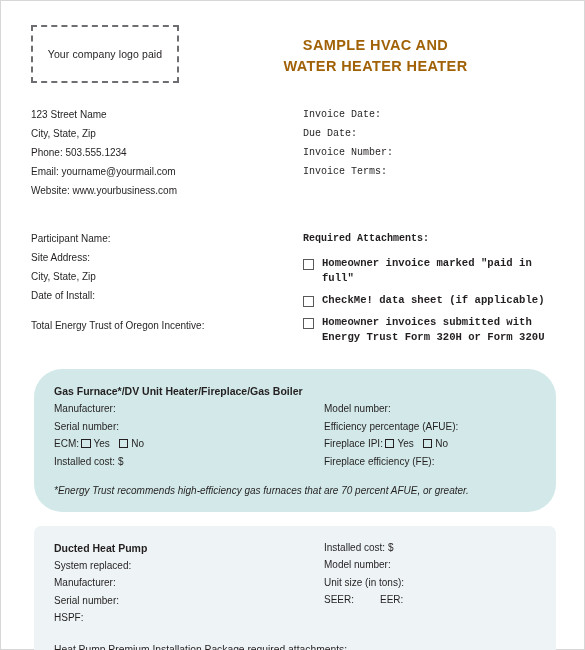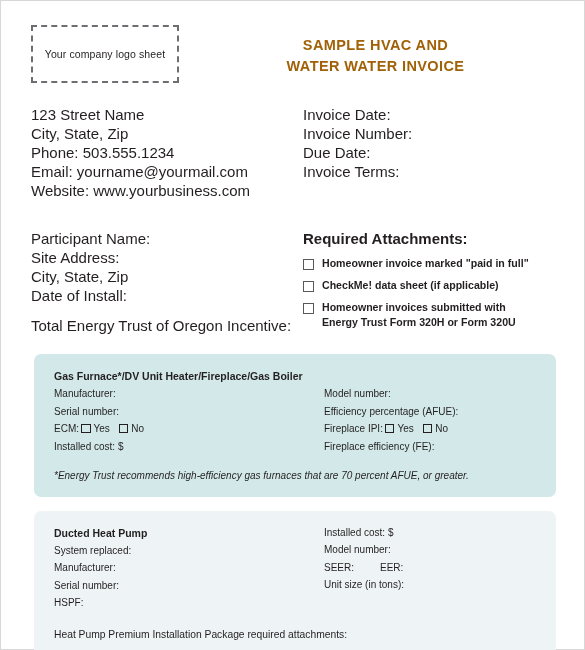--- a/index.html
+++ b/index.html
@@ -57,24 +57,24 @@
     letter-spacing: 0.4px;
   }
 
   
   .cols {
     display: flex;
     padding: 0 26px 0 30px;
     margin-top: 22px;
   }
   .col-left { width: 268px; flex: 0 0 auto; }
-  .col-right { flex: 1 1 auto; padding-left: 4px; }
+  .col-right { flex: 1 1 auto; padding-left: 4px; font-family: Liberation Mono, monospace; }
 
   .line {
-    font-size: 15px;
+    font-size: 10px;
     line-height: 19px;
     white-space: nowrap;
   }
   .bold { font-weight: bold; }
 
   .block-gap { height: 17px; }
 
   
   .cb-row {
     display: flex;
@@ -96,21 +96,21 @@
     font-weight: bold;
   }
 
   
   .panel {
     margin: 0 28px 0 33px;
     border-radius: 7px;
     padding: 13px 0 13px 0;
     box-sizing: border-box;
   }
-  .panel-teal { background: #d3e9e9; }
+  .panel-teal { background: #d3e9e9; border-radius: 28px; }
   .panel-pale { background: #eef4f6; }
 
   .panel-cols {
     display: flex;
     padding: 0 20px;
   }
   .panel-col-left { width: 270px; flex: 0 0 auto; }
   .panel-col-right { flex: 1 1 auto; }
 
   .panel-line {
@@ -167,40 +167,40 @@
     line-height: 15.5px;
   }
 </style>
 </head>
 <body>
 
 <div class="page">
 
   <div class="header">
     <div class="logo-box">
-      <span>Your company logo sheet</span>
+      <span>Your company logo paid</span>
     </div>
     <div class="title-wrap">
       <div class="doc-title">SAMPLE HVAC AND</div>
-      <div class="doc-title">WATER WATER INVOICE</div>
+      <div class="doc-title">WATER HEATER HEATER</div>
     </div>
   </div>
 
   <div class="cols">
     <div class="col-left">
       <div class="line">123 Street Name</div>
       <div class="line">City, State, Zip</div>
       <div class="line">Phone: 503.555.1234</div>
       <div class="line">Email: yourname@yourmail.com</div>
       <div class="line">Website: www.yourbusiness.com</div>
     </div>
     <div class="col-right">
       <div class="line">Invoice Date:</div>
+      <div class="line">Due Date:</div>
       <div class="line">Invoice Number:</div>
-      <div class="line">Due Date:</div>
       <div class="line">Invoice Terms:</div>
     </div>
   </div>
 
   <div class="block-gap"></div>
 
   <div class="cols" style="margin-top:12px;">
     <div class="col-left">
       <div class="line">Participant Name:</div>
       <div class="line">Site Address:</div>
@@ -267,24 +267,24 @@
       <div class="panel-col-left">
         <div class="panel-head">Ducted Heat Pump</div>
         <div class="panel-line">System replaced:</div>
         <div class="panel-line">Manufacturer:</div>
         <div class="panel-line">Serial number:</div>
         <div class="panel-line">HSPF:</div>
       </div>
       <div class="panel-col-right">
         <div class="panel-line">Installed cost: $</div>
         <div class="panel-line">Model number:</div>
+        <div class="panel-line">Unit size (in tons):</div>
         <div class="panel-line">
           <span>SEER:</span><span style="display:inline-block;width:26px;"></span><span>EER:</span>
         </div>
-        <div class="panel-line">Unit size (in tons):</div>
       </div>
     </div>
 
     <div class="bottom-list">
       <div class="bl-title">Heat Pump Premium Installation Package required attachments:</div>
 
       <div class="bl-row">
 
         <div class="bl-text">CheckMe! cost (if applicable)*:</div>
       </div>

